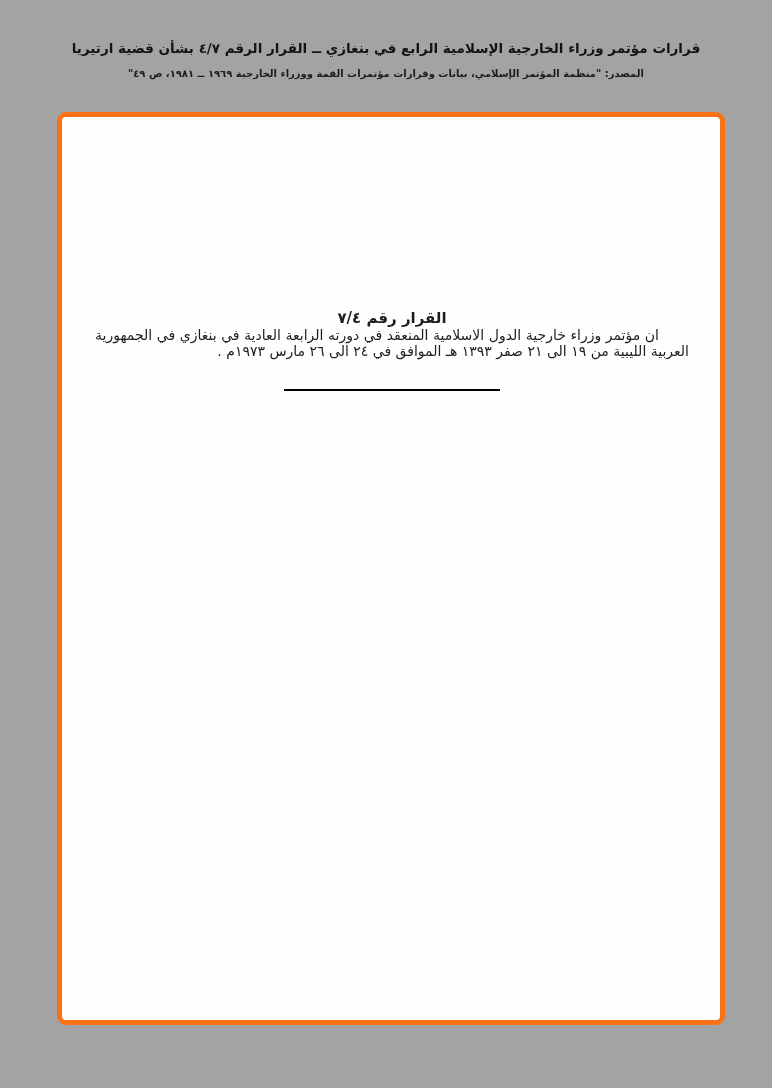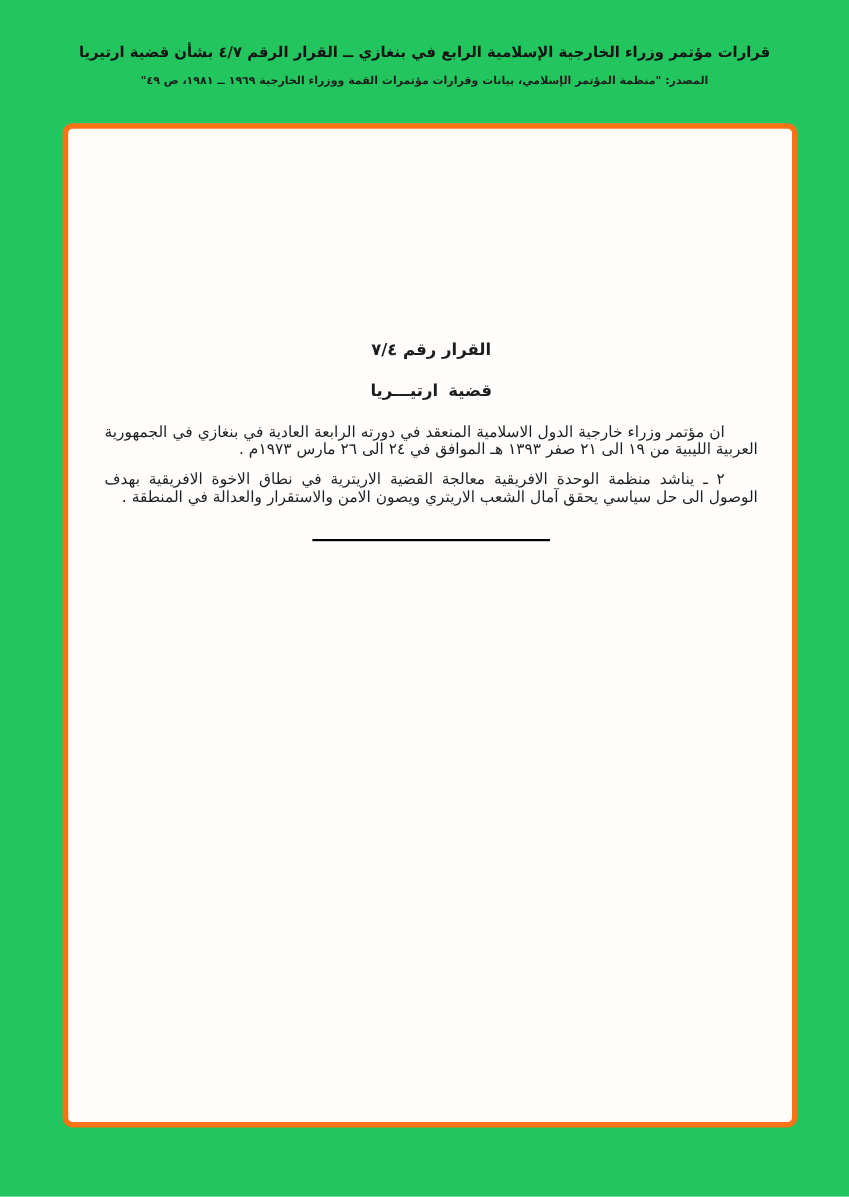--- a/index.html
+++ b/index.html
@@ -6,21 +6,21 @@
   html, body {
     margin: 0;
     padding: 0;
     background: #ffffff;
   }
   .page {
     position: relative;
     width: 772px;
     height: 1088px;
     margin: 0 auto;
-    background: #22c55e;
+    background: #a3a3a3;
     overflow: hidden;
     font-family: "DejaVu Sans", sans-serif;
   }
   .header {
     position: absolute;
     top: 38px;
     left: 0;
     right: 0;
     direction: rtl;
     text-align: center;
@@ -90,27 +90,25 @@
   <div class="header">
     <div class="header-title">قرارات مؤتمر وزراء الخارجية الإسلامية الرابع في بنغازي  ــ  القرار الرقم ٤/٧  بشأن قضية ارتيريا</div>
     <div class="header-source">المصدر: "منظمة المؤتمر الإسلامي، بيانات وقرارات مؤتمرات القمة ووزراء الخارجية ١٩٦٩ ــ ١٩٨١، ص ٤٩"</div>
   </div>
 
   <div class="frame">
     <div class="doc">
 
       <h2 class="res-num">القرار رقم ٧/٤</h2>
 
-      <h3 class="subject">قضية ارتيـــريا</h3>
 
       <p>ان مؤتمر وزراء خارجية الدول الاسلامية المنعقد في دورته الرابعة العادية في بنغازي في الجمهورية العربية الليبية من ١٩ الى ٢١ صفر ١٣٩٣ هـ الموافق في ٢٤ الى ٢٦ مارس ١٩٧٣م .</p>
 
 
 
-      <p>٢ ـ يناشد منظمة الوحدة الافريقية معالجة القضية الاريترية في نطاق الاخوة الافريقية بهدف الوصول الى حل سياسي يحقق آمال الشعب الاريتري ويصون الامن والاستقرار والعدالة في المنطقة .</p>
 
 
 
       <div class="divider"></div>
 
     </div>
   </div>
 
 </div>
 

